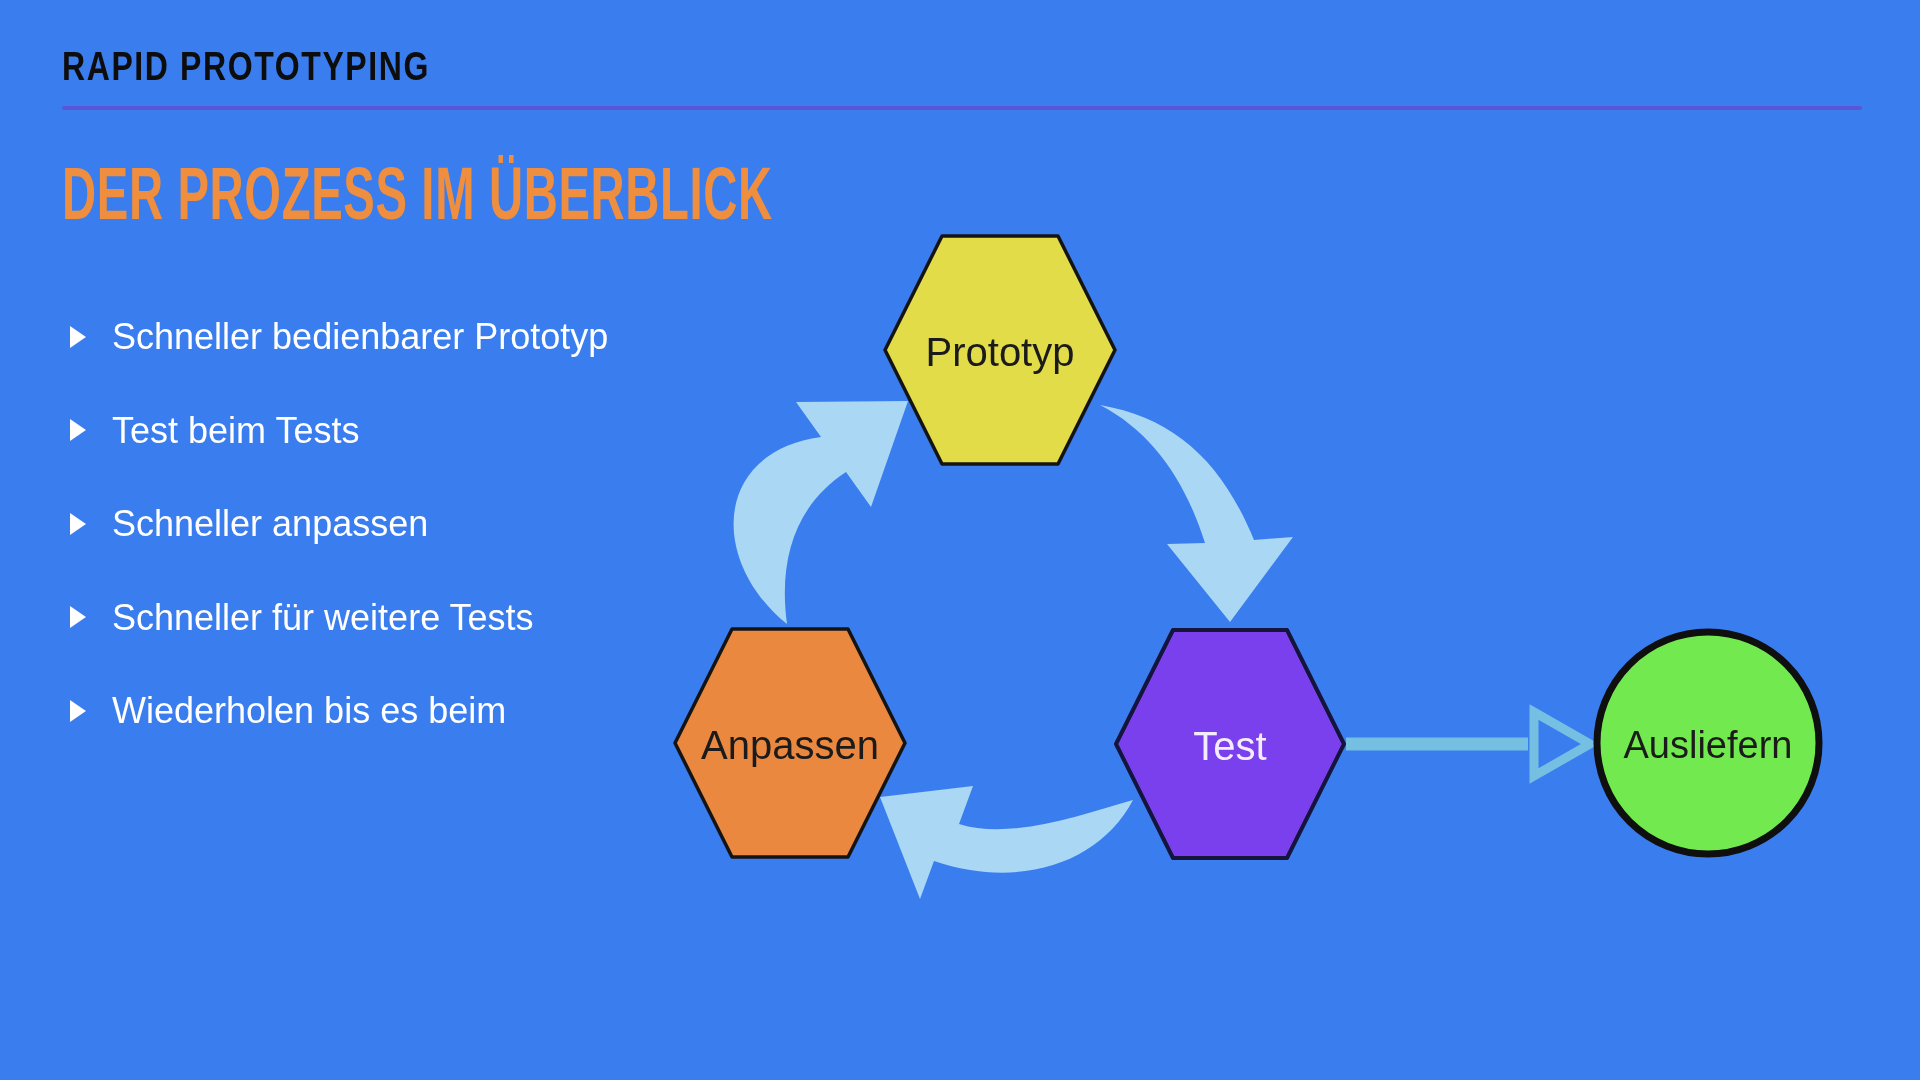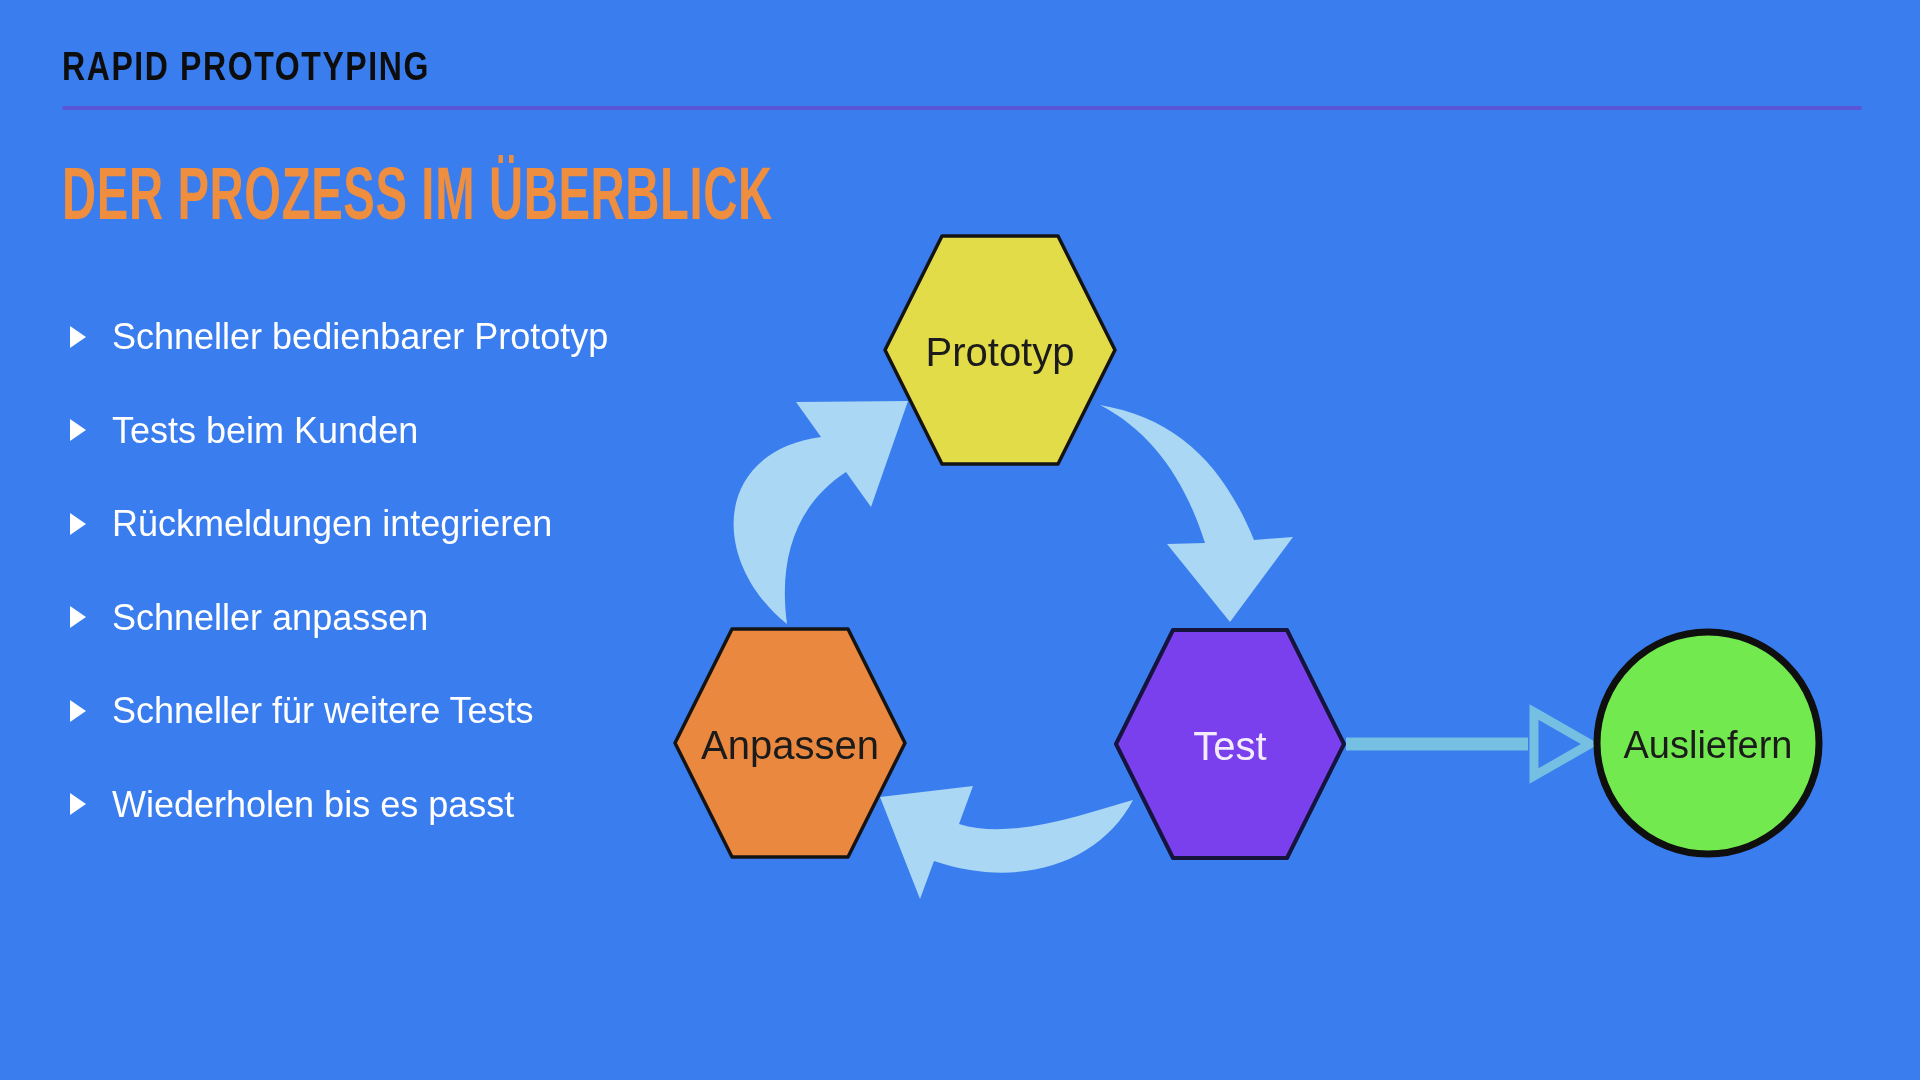--- a/index.html
+++ b/index.html
@@ -72,37 +72,33 @@
   <div class="divider"></div>
   <div class="page-title">DER PROZESS IM ÜBERBLICK</div>
 
   <div class="bullets">
     <div class="bullet-row">
       <span class="bullet-marker"></span>
       <span class="bullet-text">Schneller bedienbarer Prototyp</span>
     </div>
     <div class="bullet-row">
       <span class="bullet-marker"></span>
-      <span class="bullet-text">Tests beim Kunden</span>
-    </div>
-    <div class="bullet-row">
-      <span class="bullet-marker"></span>
-      <span class="bullet-text">Rückmeldungen integrieren</span>
+      <span class="bullet-text">Test beim Tests</span>
     </div>
     <div class="bullet-row">
       <span class="bullet-marker"></span>
       <span class="bullet-text">Schneller anpassen</span>
     </div>
     <div class="bullet-row">
       <span class="bullet-marker"></span>
       <span class="bullet-text">Schneller für weitere Tests</span>
     </div>
     <div class="bullet-row">
       <span class="bullet-marker"></span>
-      <span class="bullet-text">Wiederholen bis es passt</span>
+      <span class="bullet-text">Wiederholen bis es beim</span>
     </div>
   </div>
 
   <svg class="diagram-svg" width="1920" height="1080" viewBox="0 0 1920 1080">
 
     <path d="M787,624 C710,562 712,452 821,437 L796,402 L908,401 L871,507 L846,472 C797,504 778,557 787,624 Z" fill="#a9d7f4"></path>
     <path d="M1100,405 C1175,418 1222,462 1254,540 L1293,537 L1230,622 L1167,544 L1205,543 C1185,480 1152,432 1100,405 Z" fill="#a9d7f4"></path>
     <path d="M1133,800 C1100,863 1020,890 934,861 L920,899 L880,797 L973,786 L959,824 C1010,840 1078,816 1133,800 Z" fill="#a9d7f4"></path>
 
     <line x1="1346" y1="744" x2="1528" y2="744" stroke-width="13" stroke="#74bfe2"></line>

